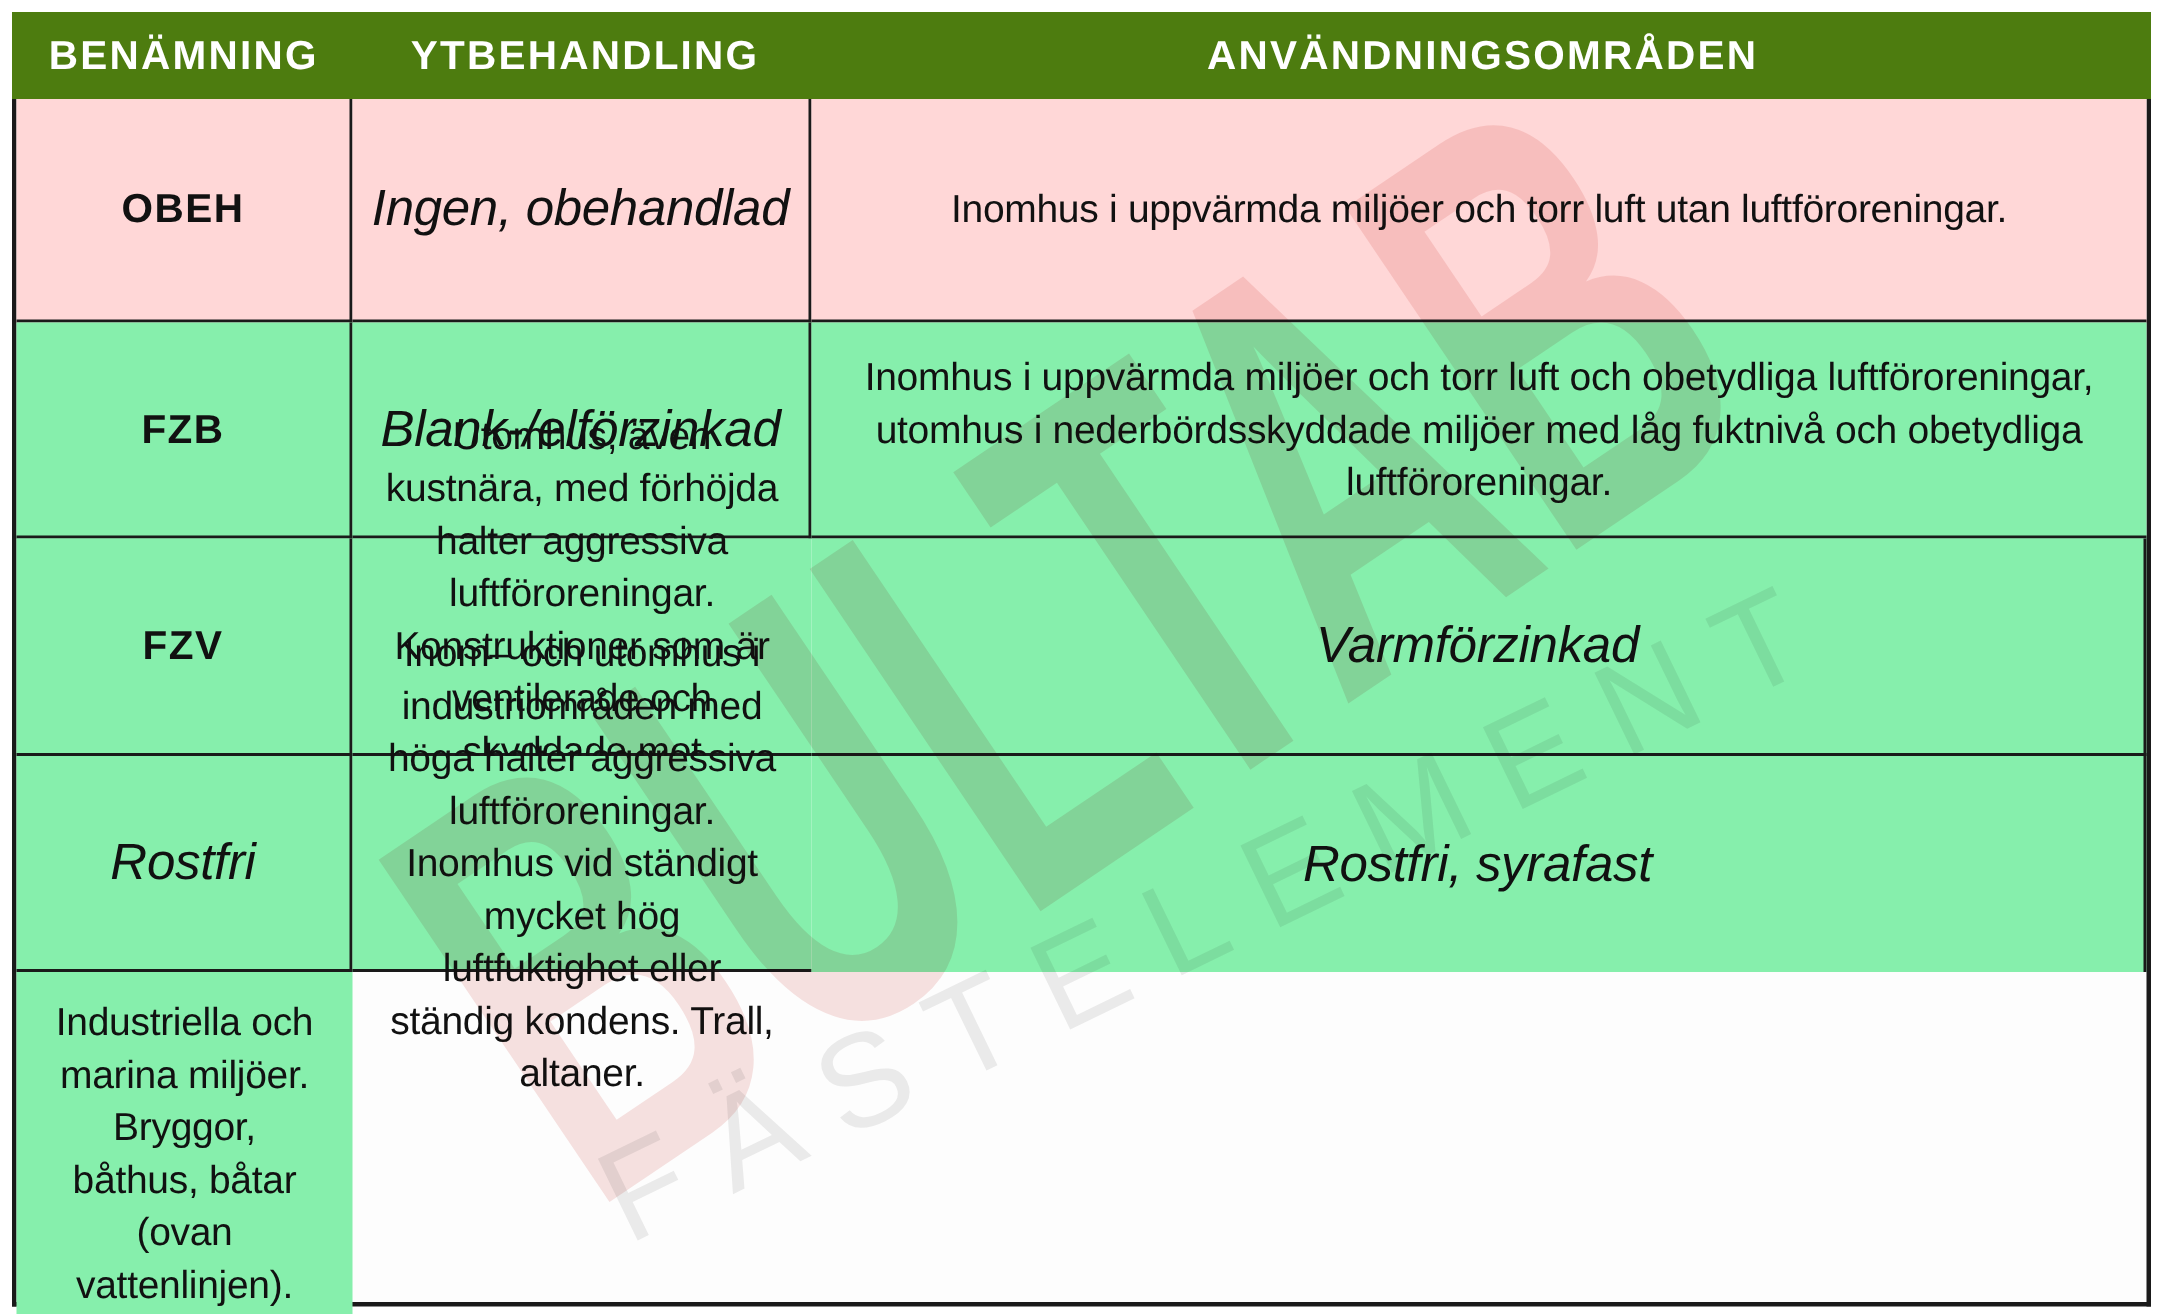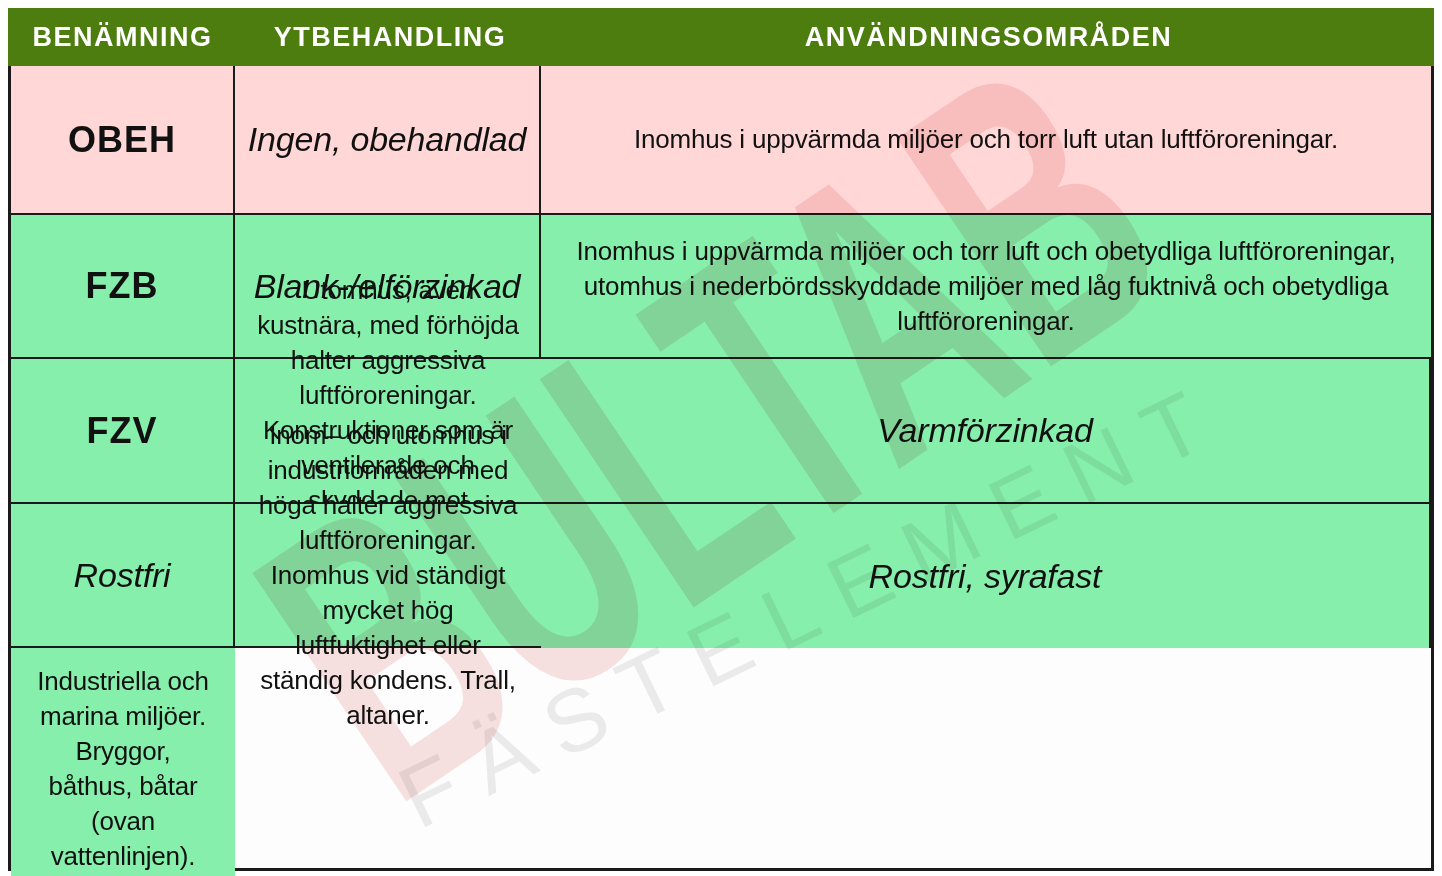--- a/index.html
+++ b/index.html
@@ -29,21 +29,21 @@
     background:#fdfdfd;z-index:1;
   }
   .td{
     box-sizing:border-box;border-right:2px solid #1a1a1a;border-bottom:2px solid #1a1a1a;
     display:flex;align-items:center;justify-content:center;text-align:center;
     background:#86efac;
   }
   .td.lastcol{border-right:none;}
   .td.lastrow{border-bottom:none;justify-content:center;}
   .td.pink{background:#ffd7d7;}
-  .cell-name{font-weight:bold;font-size:36px;letter-spacing:1px;}
+  .cell-name{font-weight:bold;font-size:27px;letter-spacing:1px;}
   .cell-treat{font-style:italic;font-size:34px;letter-spacing:-0.2px;}
   .cell-usage{font-size:26px;line-height:35px;letter-spacing:-0.2px;padding:16px 22px;}
   
   .wm{
     position:absolute;z-index:5;pointer-events:none;white-space:nowrap;
     text-align:center;mix-blend-mode:multiply;
   }
   .wm-brand{
     left:-130px;top:230px;width:1680px;height:400px;line-height:400px;
     font-size:400px;font-weight:bold;color:rgba(200,60,52,0.15);

